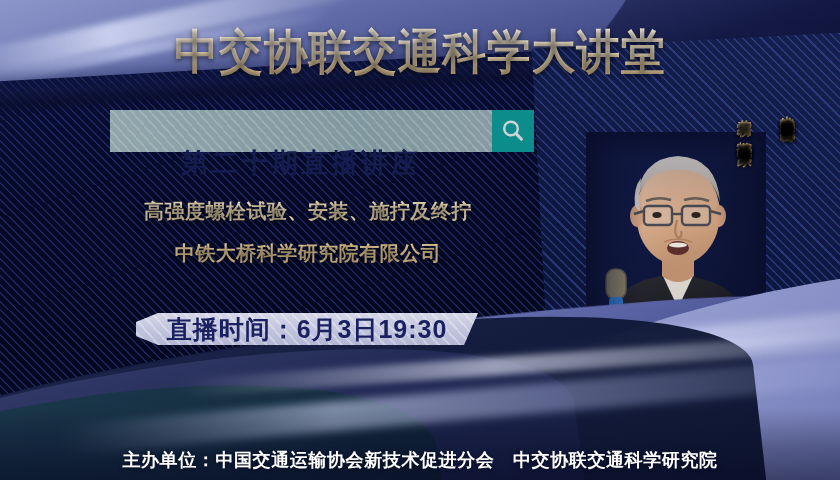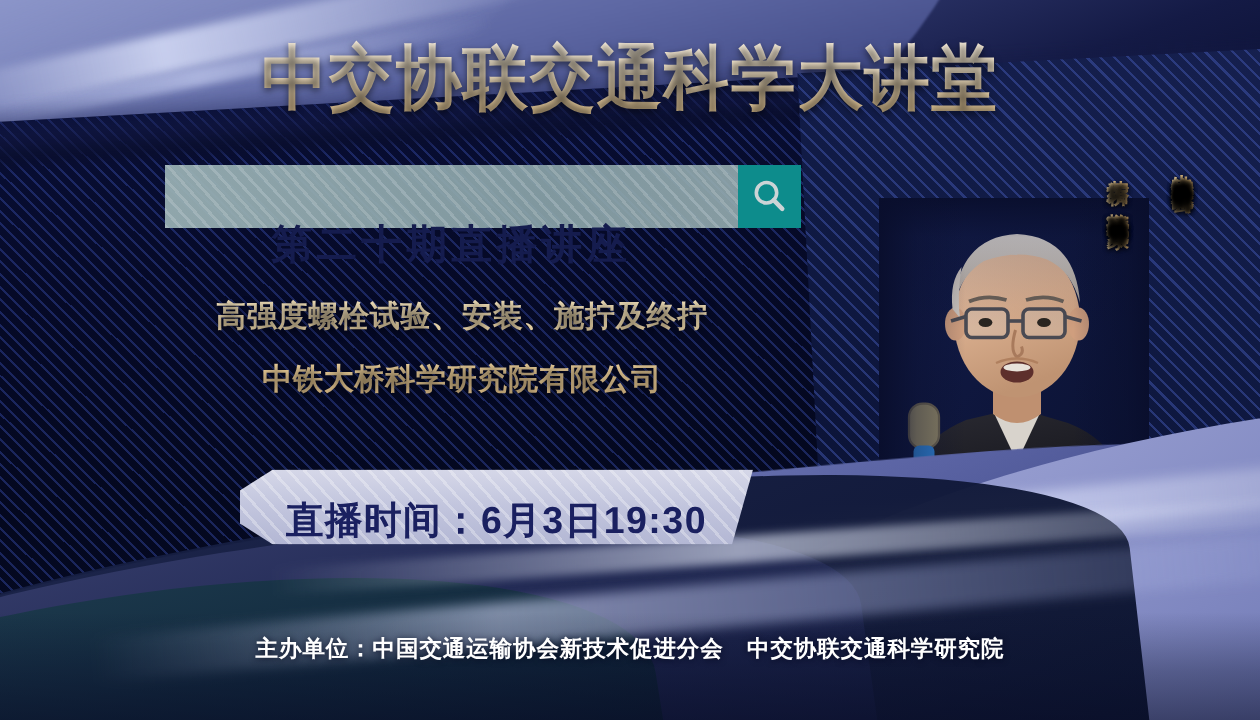--- a/index.html
+++ b/index.html
@@ -250,32 +250,32 @@
     -webkit-background-clip: text;
     background-clip: text;
     -webkit-text-fill-color: transparent;
     text-shadow: 0 2px 6px rgba(0,0,0,.6);
   }
   .topic-line { display: block; white-space: nowrap; }
 
   
   .timebadge {
     position: absolute;
-    left: 160px; top: 313px;
-    width: 342px; height: 50px;
+    left: 136px; top: 313px;
+    width: 342px; height: 32px;
     background:
       repeating-linear-gradient(48deg,
         rgba(255,255,255,.30) 0px,
         rgba(255,255,255,.30) 2px,
         rgba(255,255,255,0) 2px,
         rgba(255,255,255,0) 8px),
       linear-gradient(180deg, #d5d7e8 0%, #c3c6de 45%, #b3b7d4 100%);
     clip-path: polygon(22px 0, 100% 0, 100% 0, calc(100% - 14px) 100%, 22px 100%, 0 72%, 0 28%);
     display: flex;
-    align-items: flex-end;
+    align-items: flex-start;
     justify-content: center;
     box-shadow: 0 2px 8px rgba(0,0,0,.4);
   }
   .timebadge-text {
     font-size: 25px;
     font-weight: bold;
     color: #1a2060;
     letter-spacing: 1px;
     white-space: nowrap;
   }
@@ -312,24 +312,24 @@
     background-clip: text;
     -webkit-text-fill-color: transparent;
     text-shadow: 0 1px 3px rgba(0,0,0,.7);
   }
   .vtext-speaker { left: 736px; top: 108px; height: 240px; }
   .vtext-org { left: 779px; top: 104px; height: 220px; }
 
   
   .footer {
     position: absolute;
-    left: 0; top: 423px;
+    left: 0; top: 448px;
     width: 840px;
     text-align: center;
-    font-size: 15px;
+    font-size: 18px;
     font-weight: bold;
     color: #ffffff;
     letter-spacing: .6px;
     text-shadow: 0 1px 4px rgba(4,8,30,.9);
     white-space: nowrap;
   }
 </style>
 </head>
 <body>
 

